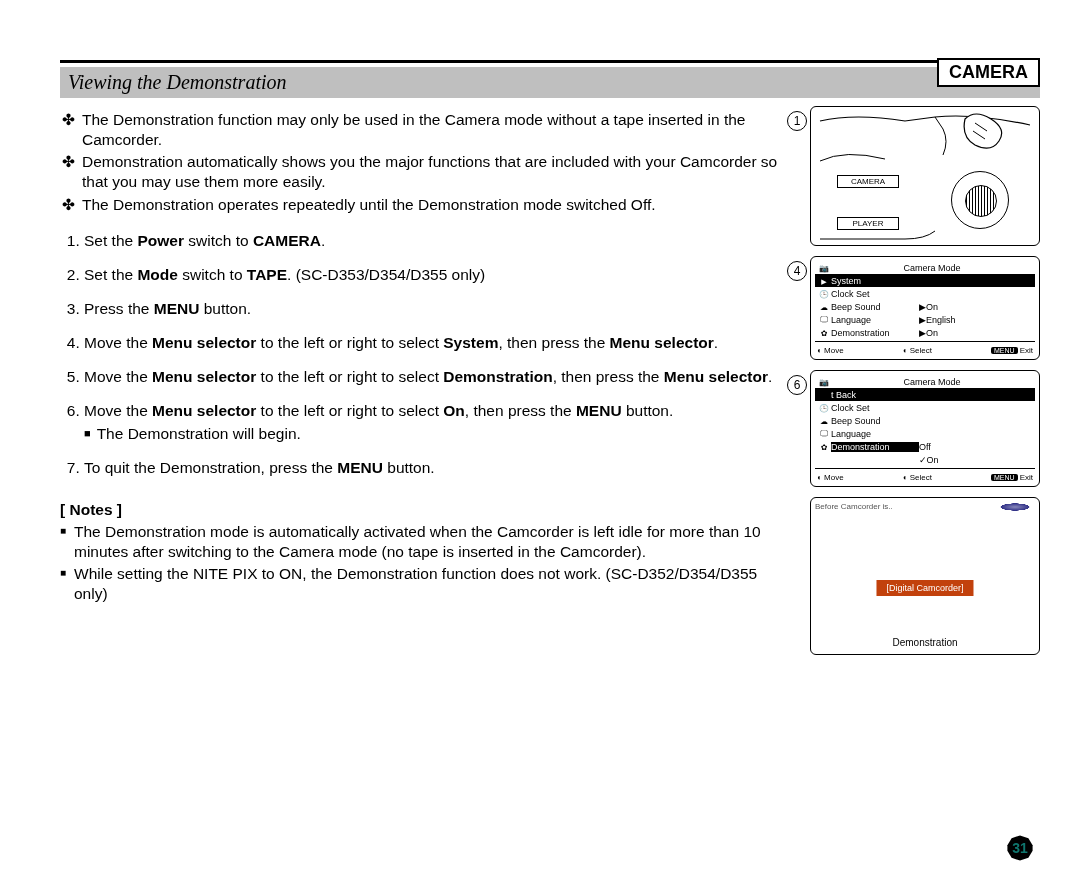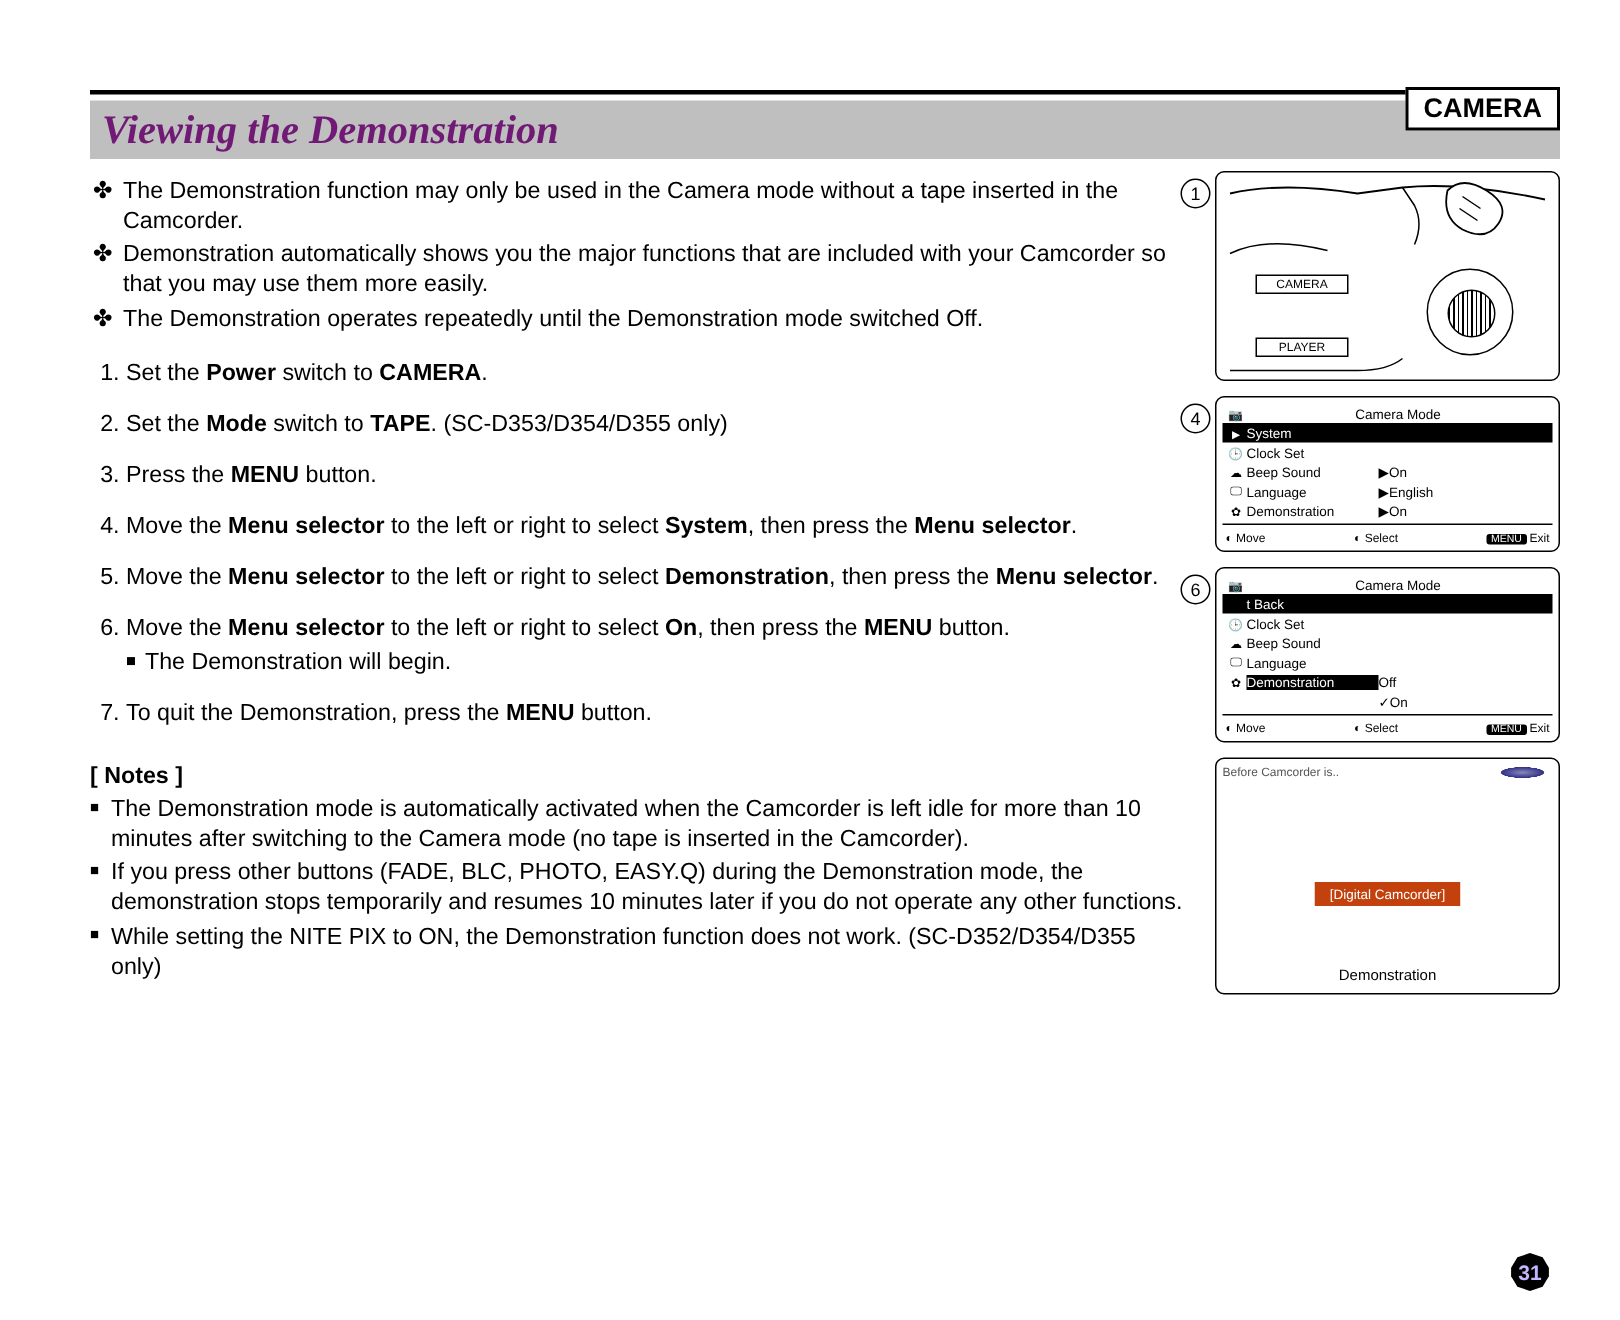--- a/index.html
+++ b/index.html
@@ -30,24 +30,24 @@
     font-size: 28px;
     font-weight: bold;
     margin: 20px 0 4px 0;
   }
   .rule {
     border-top: 3px solid #000;
     margin: 0 0 4px 0;
   }
   .subhead-bar {
     background: #bfbfbf;
-    color: #701a75;
+    color: #000000;
     font-style: italic;
-    font-weight: bold;
-    font-size: 27px;
+    font-weight: normal;
+    font-size: 20px;
     padding: 4px 8px;
     font-family: "Times New Roman", Times, serif;
   }
   .content-row {
     display: flex;
     margin-top: 8px;
   }
   .text-col {
     flex: 1;
     font-size: 15.5px;
@@ -267,21 +267,21 @@
     font-size: 10px;
   }
 
   .page-num {
     position: absolute;
     right: 46px;
     bottom: 18px;
     width: 28px;
     height: 28px;
     background: #000;
-    color: #c4b5fd;
+    color: #0f766e;
     text-align: center;
     line-height: 28px;
     font-weight: bold;
     font-size: 14px;
     clip-path: polygon(50% 5%, 80% 15%, 95% 40%, 95% 60%, 80% 85%, 50% 95%, 20% 85%, 5% 60%, 5% 40%, 20% 15%);
   }
 </style>
 </head>
 <body>
 
@@ -322,21 +322,20 @@
           <div class="sub">The Demonstration will begin.</div>
         </li>
         <li>
           <span>To quit the Demonstration, press the </span><span class="b">MENU</span><span> button.</span>
         </li>
       </ol>
 
       <div class="notes-header">[ Notes ]</div>
       <ul class="squares">
         <li>The Demonstration mode is automatically activated when the Camcorder is left idle for more than 10 minutes after switching to the Camera mode (no tape is inserted in the Camcorder).</li>
-        <li>If you press other buttons (FADE, BLC, PHOTO, EASY.Q) during the Demonstration mode, the demonstration stops temporarily and resumes 10 minutes later if you do not operate any other functions.</li>
         <li>While setting the NITE PIX to ON, the Demonstration function does not work. (SC-D352/D354/D355 only)</li>
       </ul>
     </div>
 
     <div class="illus-col">
 
       <div class="illus-box">
         <div class="step-badge">1</div>
         <div class="dial-sketch">
           <svg class="lines" viewBox="0 0 220 130">

